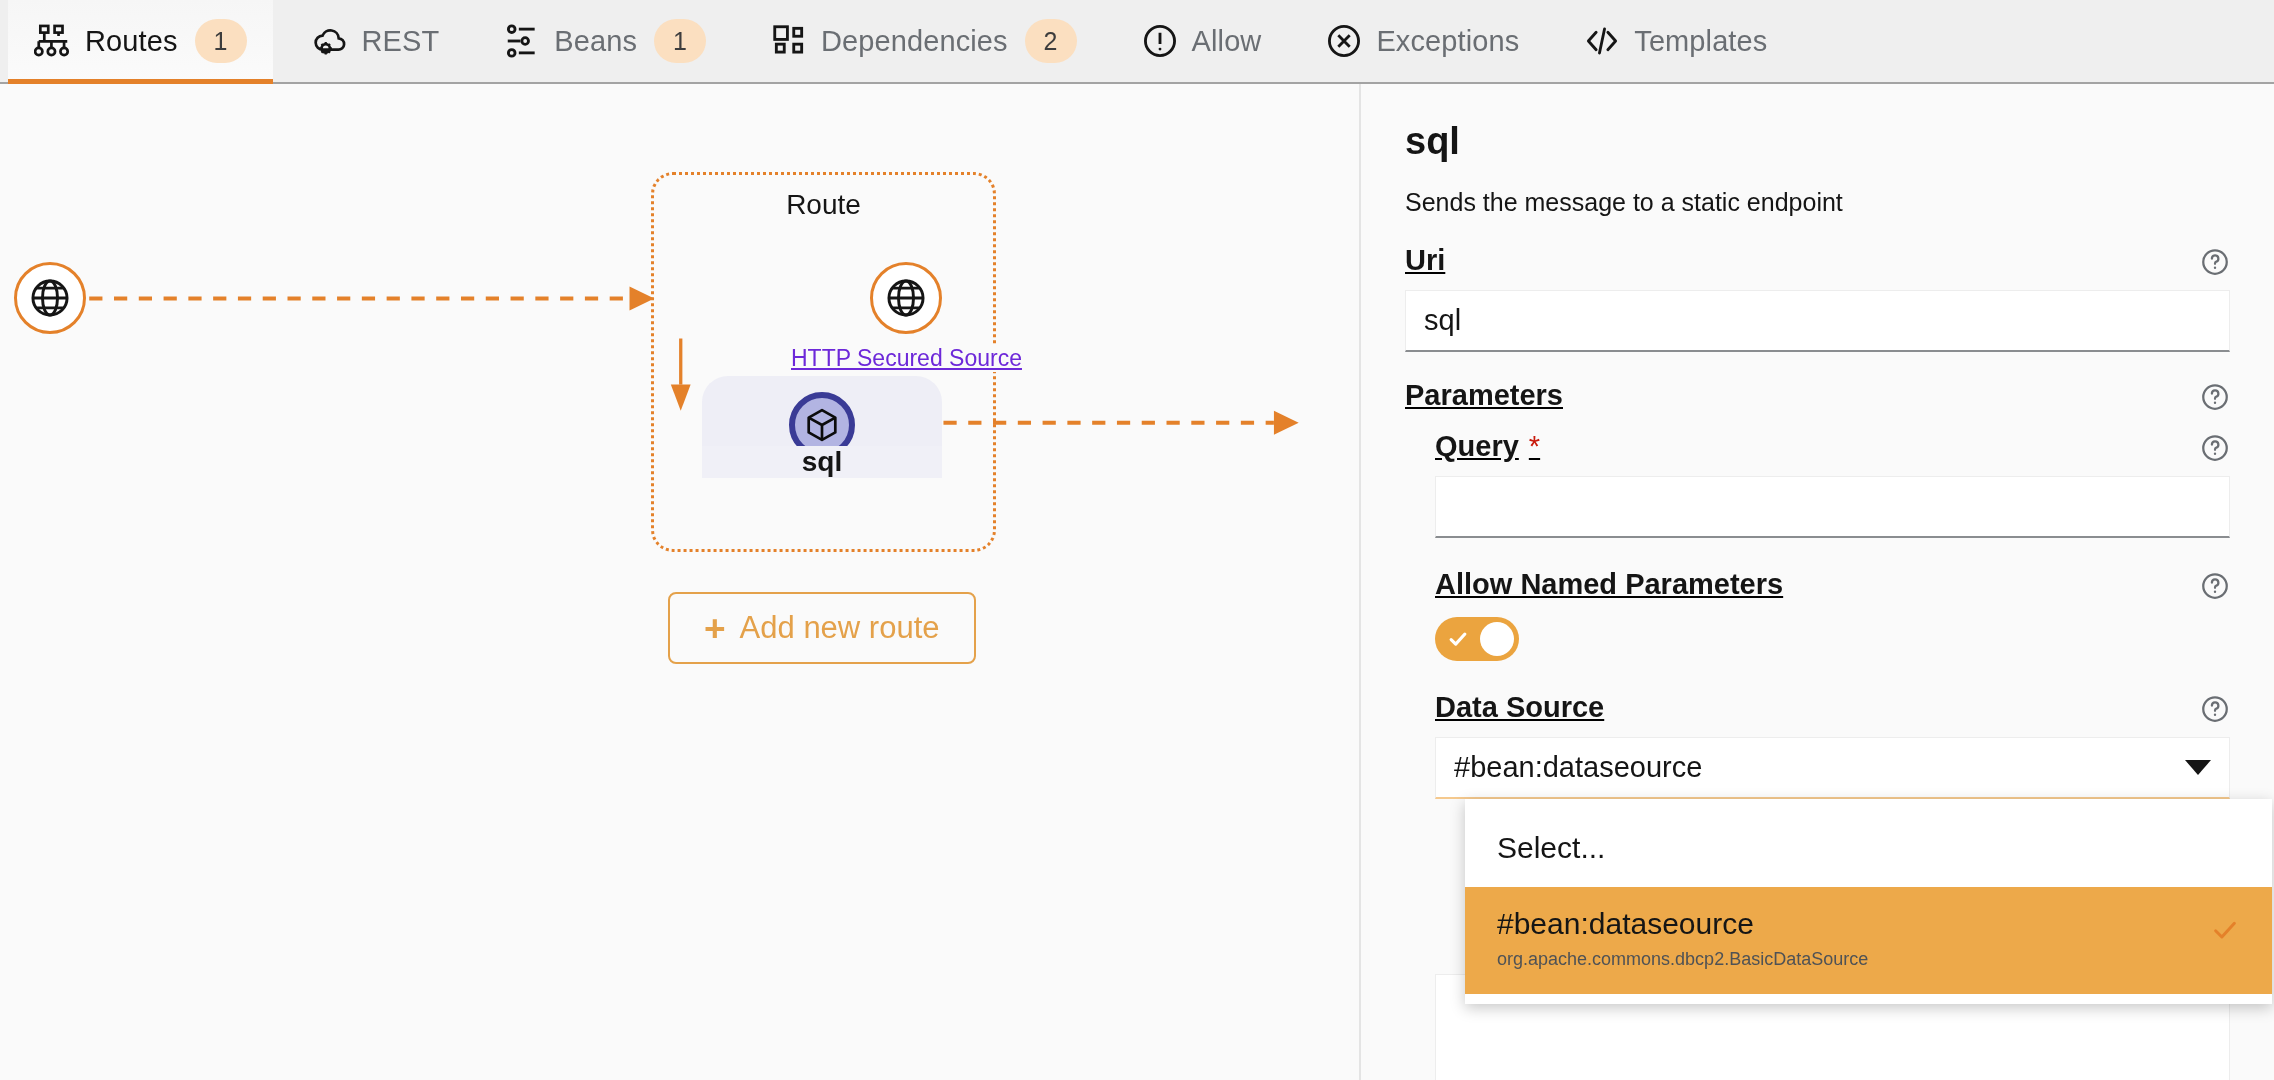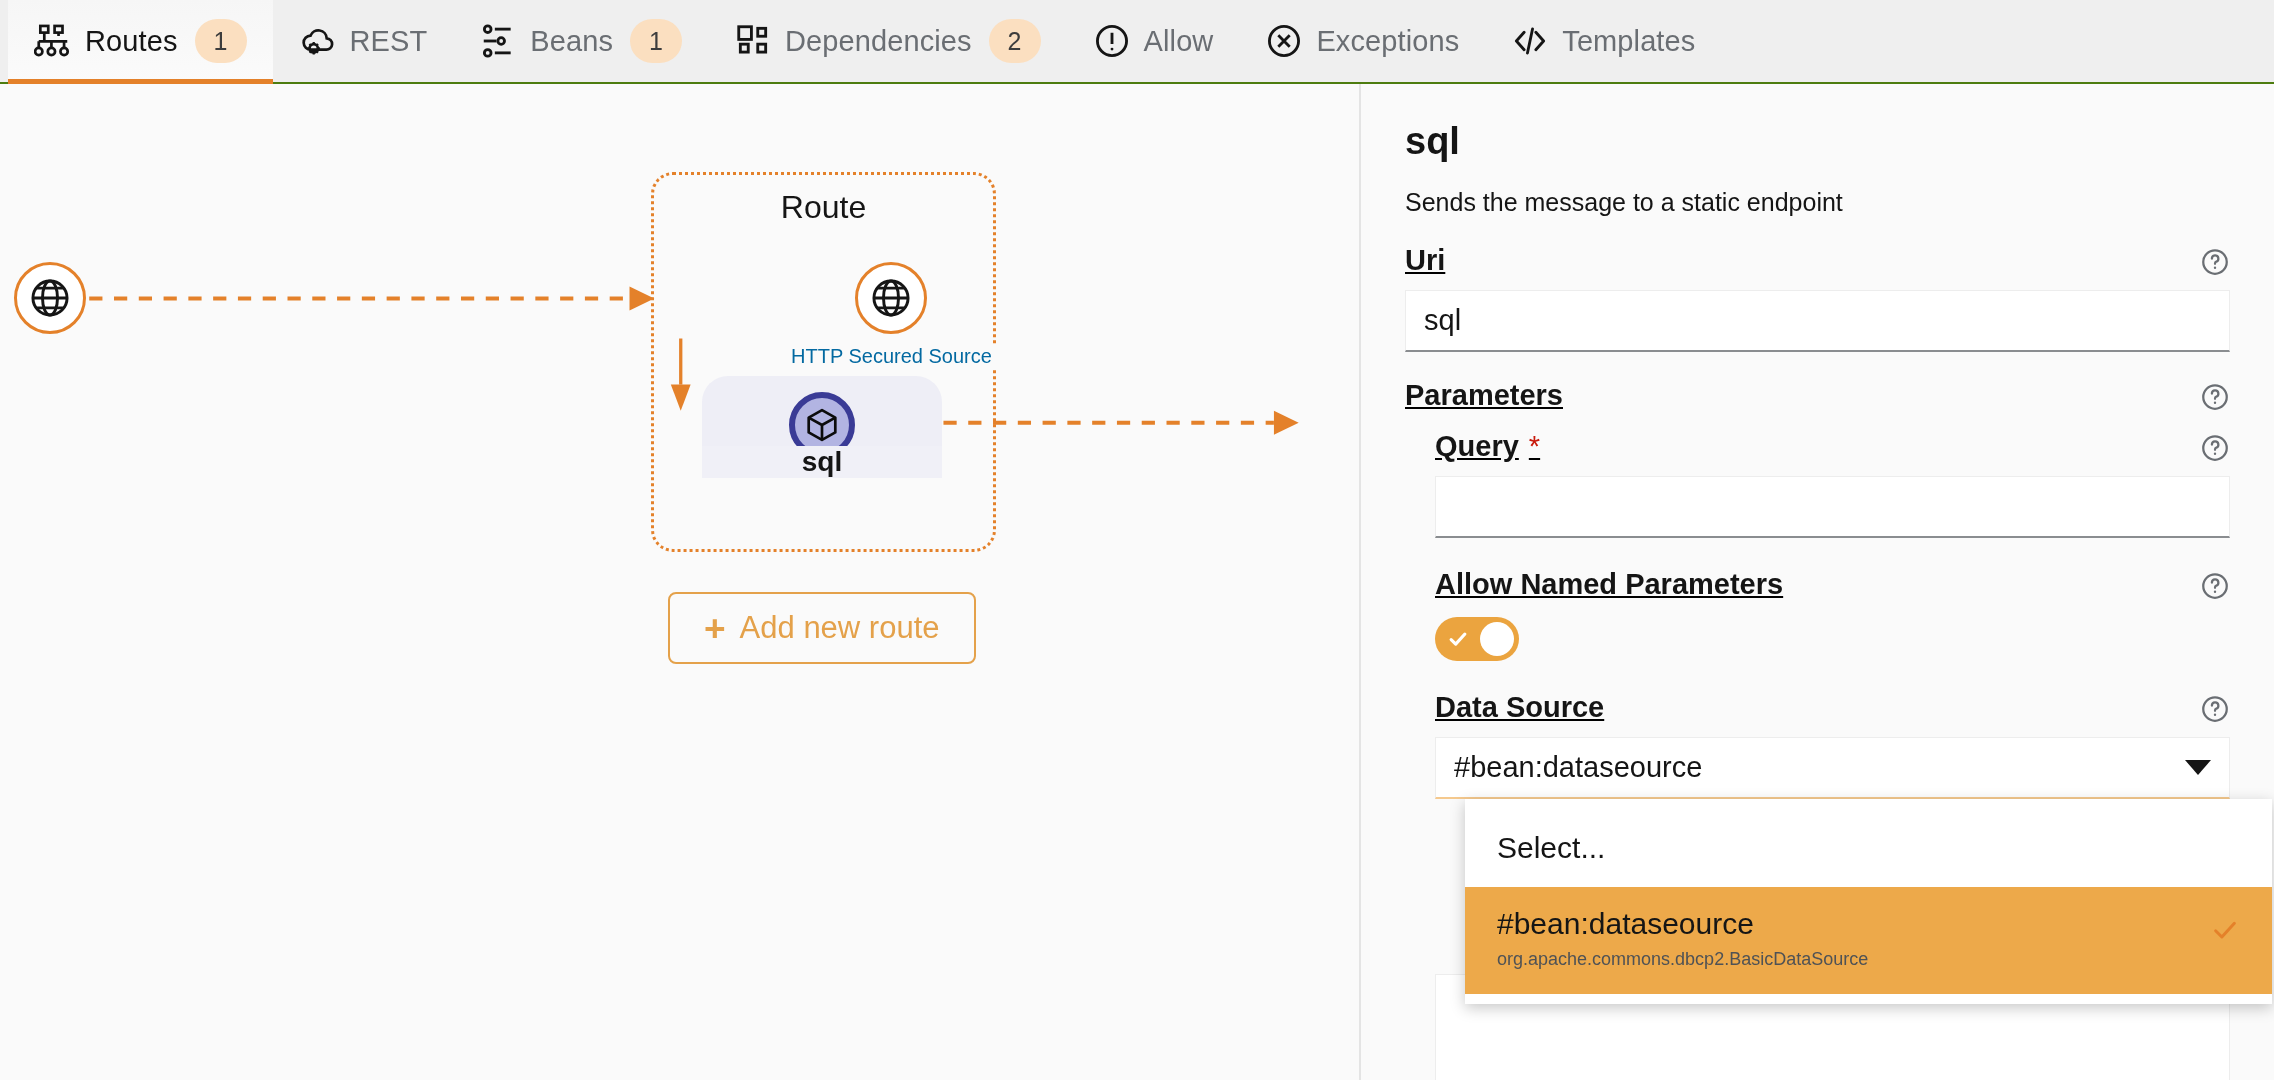--- a/index.html
+++ b/index.html
@@ -6,22 +6,22 @@
   html, body {
     width: 2274px; height: 1080px;
     font-family: "Liberation Sans", sans-serif;
     background: #f7f7f7; overflow: hidden;
   }
   #app { position: relative; width: 2274px; height: 1080px; display: flex; flex-direction: column; }
 
   
   .tabbar {
     position: relative; height: 84px; flex: 0 0 84px;
-    background: #efefef; border-bottom: 2px solid #4d7c0f;
-    display: flex; align-items: stretch; padding-left: 8px;
+    background: #efefef; border-bottom: 2px solid #a3a3a3;
+    display: flex; align-items: stretch; padding-left: 8px; gap: 12px;
   }
   .tab {
     display: flex; align-items: center; gap: 13px;
     padding: 0 26px; cursor: pointer; position: relative;
     color: #6a6e73; font-size: 29px; letter-spacing: .1px;
   }
   .tab.active { color: #151515; background: linear-gradient(#f6f6f6,#fbfbfb); }
   .tab.active::after {
     content: ""; position: absolute; left: 0; right: 0; bottom: -2px;
     height: 5px; background: #e4812a;
@@ -46,31 +46,31 @@
 
   .node { position: absolute; display: flex; flex-direction: column; align-items: center; }
   .node-circle {
     width: 72px; height: 72px; border-radius: 50%;
     background: #ffffff; border: 3px solid #e4812a;
     display: flex; align-items: center; justify-content: center;
     cursor: pointer;
   }
   .node-circle svg { width: 44px; height: 44px; display: block; }
   .node-label {
-    margin-top: 11px; font-size: 20px; color: #0369a1; white-space: nowrap;
-    background: #fafafa; padding: 0 4px;
+    margin-top: 11px; font-size: 23px; color: #6d28d9; white-space: nowrap;
+    background: #fafafa; padding: 0 4px; text-decoration: underline;
   }
 
   .route-box {
     position: absolute; border: 3px dotted #e4812a; border-radius: 22px;
     background: transparent;
   }
   .route-title {
     position: absolute; top: 14px; left: 0; right: 0; text-align: center;
-    font-size: 32px; color: #151515;
+    font-size: 28px; color: #151515;
   }
 
   .sql-wrap {
     position: absolute; border-radius: 26px; background: #eeeef6;
     display: flex; align-items: center; justify-content: center;
   }
   .sql-circle {
     width: 66px; height: 66px; border-radius: 50%;
     background: #b2b4e2; border: 6px solid #3a3b96;
     display: flex; align-items: center; justify-content: center; cursor: pointer;

